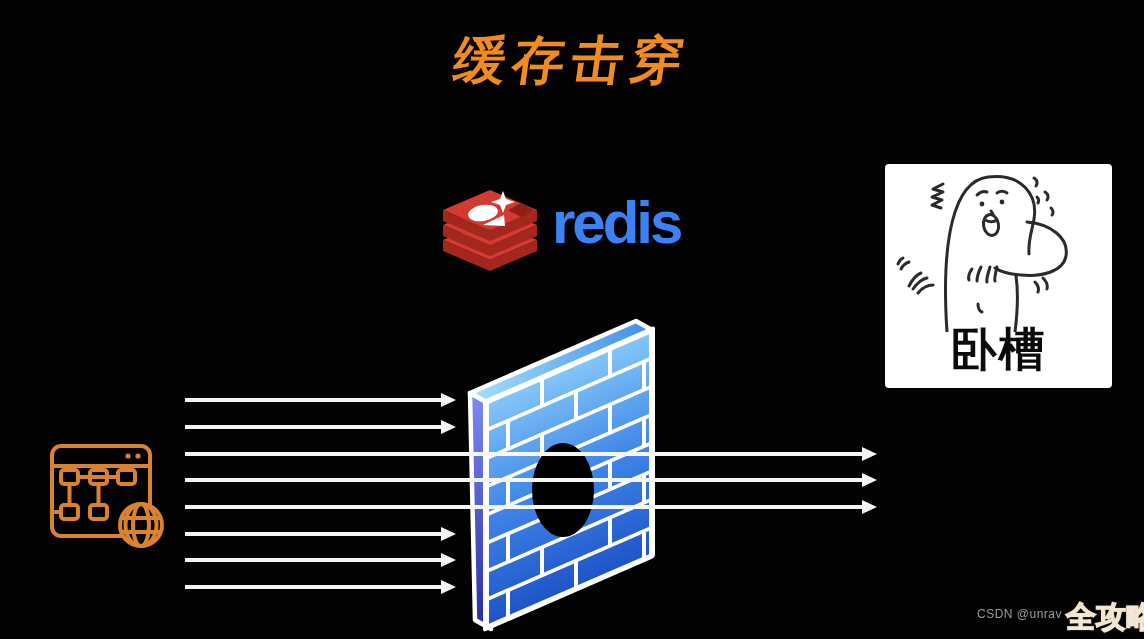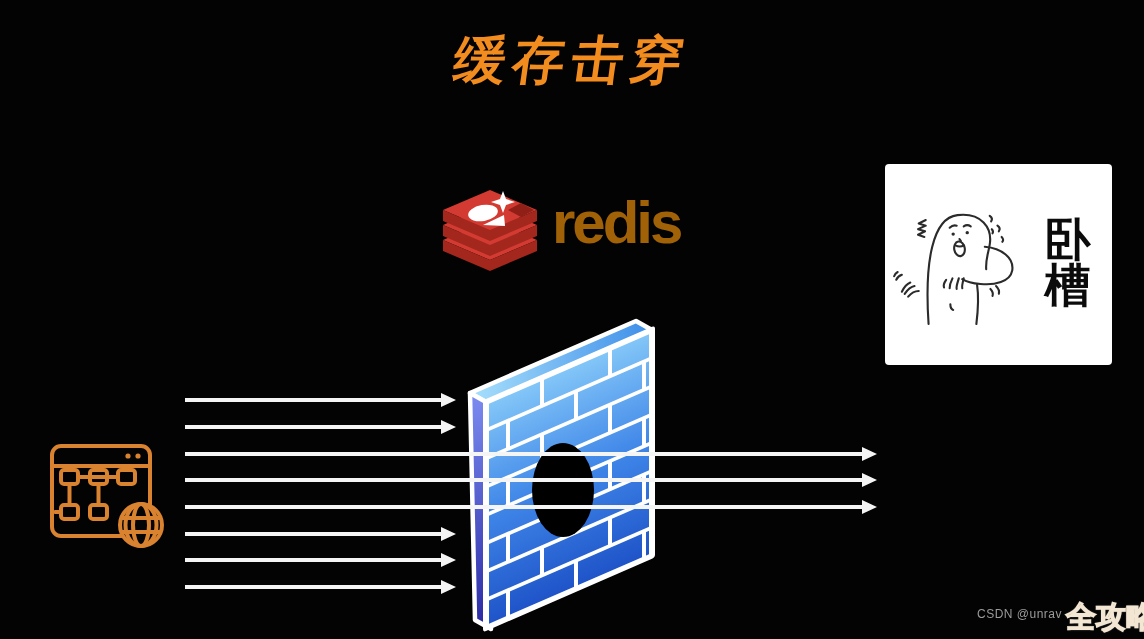--- a/index.html
+++ b/index.html
@@ -9,27 +9,27 @@
   }
   
   .title{
     position:absolute;top:26px;left:0;width:100%;text-align:center;
     font-size:52px;font-weight:bold;color:#f28c1e;letter-spacing:7px;
     transform:skewX(-8deg);
   }
   
   .redis-wrap{position:absolute;left:438px;top:178px;width:250px;height:100px;}
   .redis-label{
-    position:absolute;left:114px;top:10px;color:#a16207;
+    position:absolute;left:114px;top:10px;color:#3b82f6;
     font-size:60px;font-weight:bold;letter-spacing:-3px;
   }
   
   .meme-box{
-    position:absolute;left:885px;top:164px;width:227px;height:201px;
-    background:#ffffff;border-radius:4px;display:flex;flex-direction:row;
+    position:absolute;left:885px;top:164px;width:227px;height:224px;
+    background:#ffffff;border-radius:4px;display:flex;flex-direction:column;
     align-items:center;justify-content:flex-start;
   }
   .meme-caption{
     font-size:46px;font-weight:bold;color:#0b0b0b;line-height:1;
     letter-spacing:2px;margin-top:-6px;
   }
   
   .mysql-wrap{position:absolute;left:888px;top:380px;width:240px;height:150px;}
   .mysql-text{
     position:absolute;left:0px;top:78px;font-size:66px;font-weight:bold;

